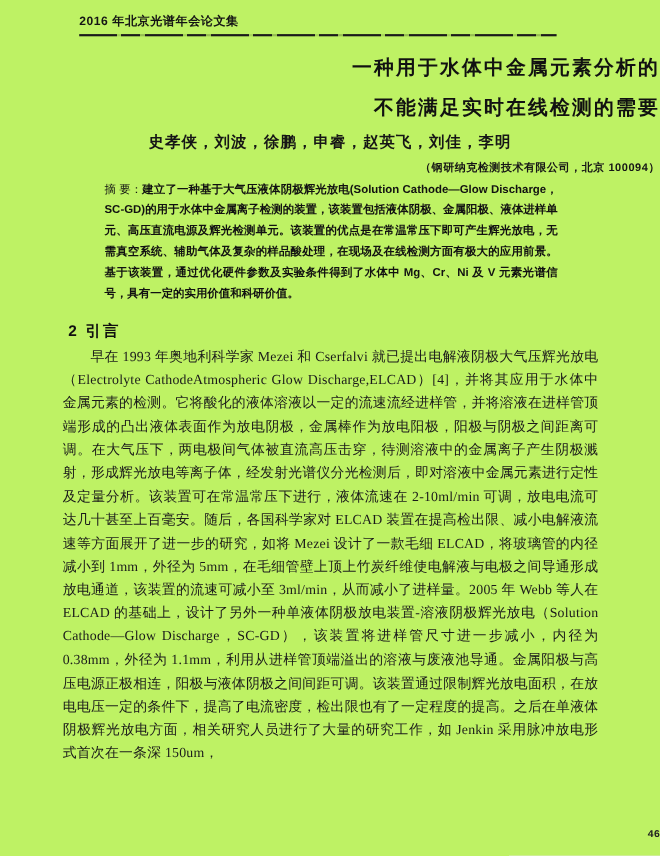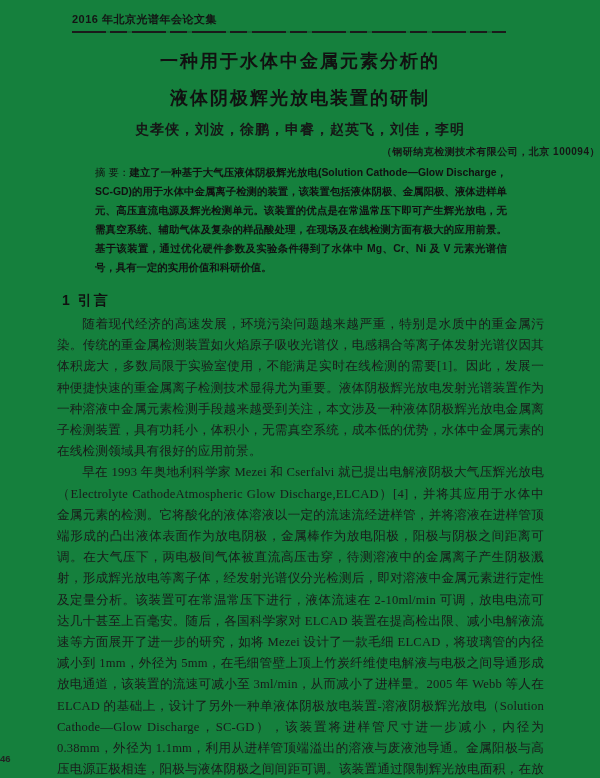--- a/index.html
+++ b/index.html
@@ -5,21 +5,21 @@
   html, body {
     margin: 0;
     padding: 0;
     background: #e8e8e6;
   }
   .page {
     position: relative;
     width: 600px;
     height: 778px;
     margin: 0 auto;
-    background: #15803d;
+    background: #bef264;
     color: #1c1c1c;
     font-family: "Liberation Serif", "DejaVu Serif", serif;
     overflow: hidden;
     box-sizing: border-box;
   }
   
   .running-header {
     position: absolute;
     top: 12px;
     left: 72px;
@@ -54,20 +54,21 @@
     text-align: center;
     font-family: "Liberation Sans", "DejaVu Sans", sans-serif;
   }
   .paper-title-line {
     font-size: 18px;
     font-weight: bold;
     letter-spacing: 2px;
     line-height: 1;
     margin: 0;
     color: #111;
+    text-align: right;
   }
   .paper-title-line + .paper-title-line { margin-top: 19px; }
   .authors-line {
     margin: 14px 0 0 0;
     font-size: 14px;
     font-weight: bold;
     letter-spacing: 1px;
     color: #161616;
   }
   .affiliation-line {
@@ -120,52 +121,51 @@
   .body-text p {
     margin: 0;
     text-indent: 2em;
   }
   
   .page-footer {
     position: absolute;
     bottom: 14px;
     left: 0;
     width: 600px;
-    text-align: left;
-    font-family: Liberation Sans, sans-serif;
+    text-align: right;
+    font-family: Liberation Mono, monospace;
     font-size: 9.5px;
     font-weight: bold;
     color: #222;
   }
 </style>
 </head>
 <body>
 
 <div class="page">
 
   <div class="running-header">
     <div class="header-text">2016 年北京光谱年会论文集</div>
     <div class="header-rule"></div>
   </div>
 
   <div class="title-block">
     <h1 class="paper-title-line">一种用于水体中金属元素分析的</h1>
-    <h1 class="paper-title-line">液体阴极辉光放电装置的研制</h1>
+    <h1 class="paper-title-line">不能满足实时在线检测的需要</h1>
     <p class="authors-line">史孝侠，刘波，徐鹏，申睿，赵英飞，刘佳，李明</p>
     <p class="affiliation-line">（钢研纳克检测技术有限公司，北京 100094）</p>
   </div>
 
   <div class="abstract-block">
     <p><span class="label-bold">摘  要：</span><span class="abstract-text">建立了一种基于大气压液体阴极辉光放电(Solution Cathode—Glow Discharge，SC-GD)的用于水体中金属离子检测的装置，该装置包括液体阴极、金属阳极、液体进样单元、高压直流电源及辉光检测单元。该装置的优点是在常温常压下即可产生辉光放电，无需真空系统、辅助气体及复杂的样品酸处理，在现场及在线检测方面有极大的应用前景。基于该装置，通过优化硬件参数及实验条件得到了水体中 Mg、Cr、Ni 及 V 元素光谱信号，具有一定的实用价值和科研价值。</span></p>
   </div>
 
-  <h2 class="section-heading">1  引言</h2>
+  <h2 class="section-heading">2  引言</h2>
 
   <div class="body-text">
-    <p>随着现代经济的高速发展，环境污染问题越来越严重，特别是水质中的重金属污染。传统的重金属检测装置如火焰原子吸收光谱仪，电感耦合等离子体发射光谱仪因其体积庞大，多数局限于实验室使用，不能满足实时在线检测的需要[1]。因此，发展一种便捷快速的重金属离子检测技术显得尤为重要。液体阴极辉光放电发射光谱装置作为一种溶液中金属元素检测手段越来越受到关注，本文涉及一种液体阴极辉光放电金属离子检测装置，具有功耗小，体积小，无需真空系统，成本低的优势，水体中金属元素的在线检测领域具有很好的应用前景。</p>
     <p>早在 1993 年奥地利科学家 Mezei 和 Cserfalvi 就已提出电解液阴极大气压辉光放电（Electrolyte CathodeAtmospheric Glow Discharge,ELCAD）[4]，并将其应用于水体中金属元素的检测。它将酸化的液体溶液以一定的流速流经进样管，并将溶液在进样管顶端形成的凸出液体表面作为放电阴极，金属棒作为放电阳极，阳极与阴极之间距离可调。在大气压下，两电极间气体被直流高压击穿，待测溶液中的金属离子产生阴极溅射，形成辉光放电等离子体，经发射光谱仪分光检测后，即对溶液中金属元素进行定性及定量分析。该装置可在常温常压下进行，液体流速在 2-10ml/min 可调，放电电流可达几十甚至上百毫安。随后，各国科学家对 ELCAD 装置在提高检出限、减小电解液流速等方面展开了进一步的研究，如将 Mezei 设计了一款毛细 ELCAD，将玻璃管的内径减小到 1mm，外径为 5mm，在毛细管壁上顶上竹炭纤维使电解液与电极之间导通形成放电通道，该装置的流速可减小至 3ml/min，从而减小了进样量。2005 年 Webb 等人在 ELCAD 的基础上，设计了另外一种单液体阴极放电装置-溶液阴极辉光放电（Solution Cathode—Glow Discharge，SC-GD），该装置将进样管尺寸进一步减小，内径为 0.38mm，外径为 1.1mm，利用从进样管顶端溢出的溶液与废液池导通。金属阳极与高压电源正极相连，阳极与液体阴极之间间距可调。该装置通过限制辉光放电面积，在放电电压一定的条件下，提高了电流密度，检出限也有了一定程度的提高。之后在单液体阴极辉光放电方面，相关研究人员进行了大量的研究工作，如 Jenkin 采用脉冲放电形式首次在一条深 150um，</p>
   </div>
 
   <div class="page-footer">
     <span>46</span>
   </div>
 
 </div>
 
 </body></html>

